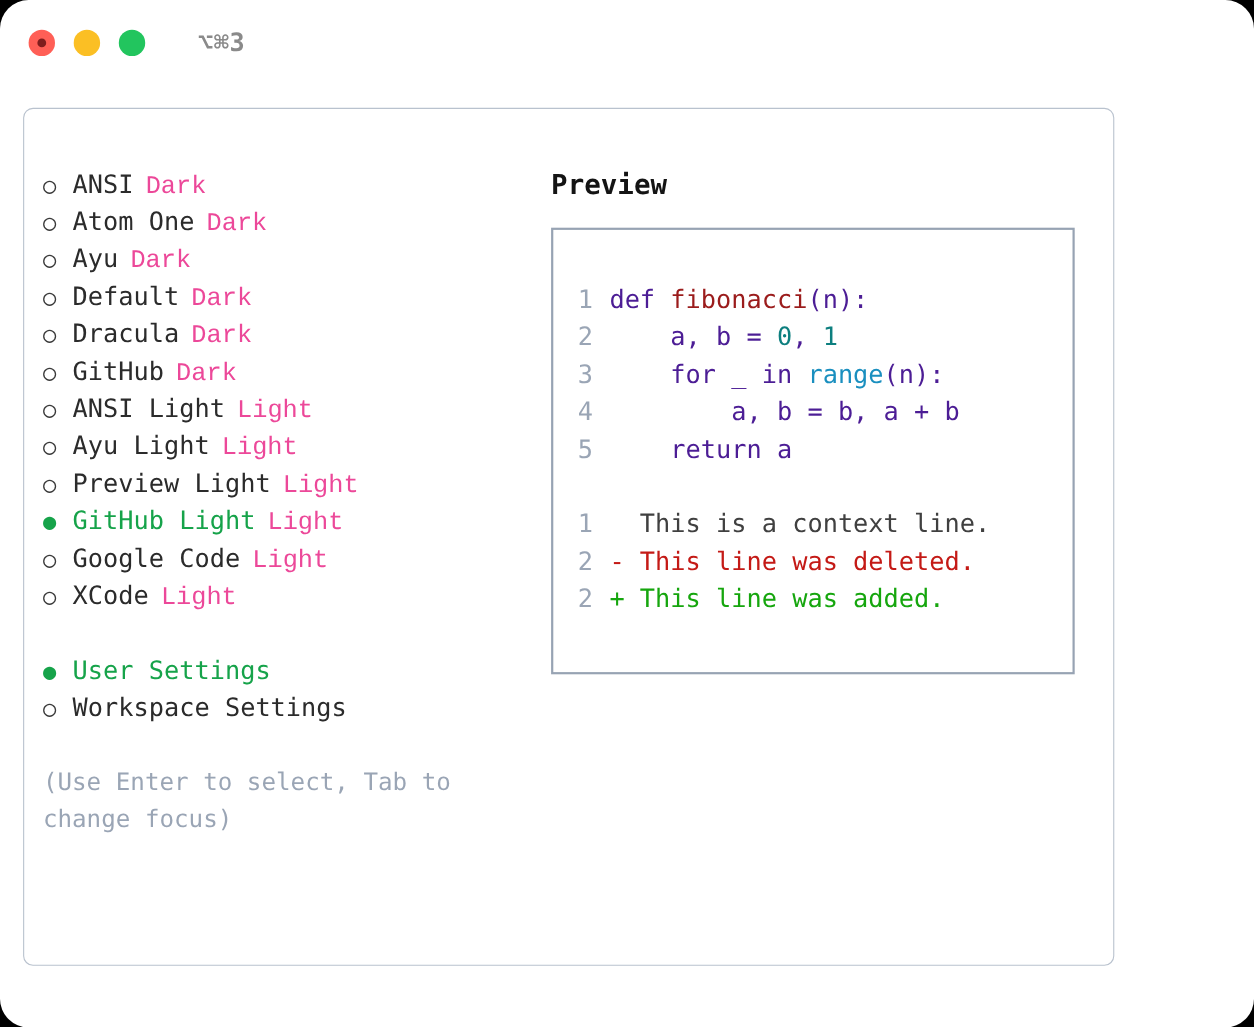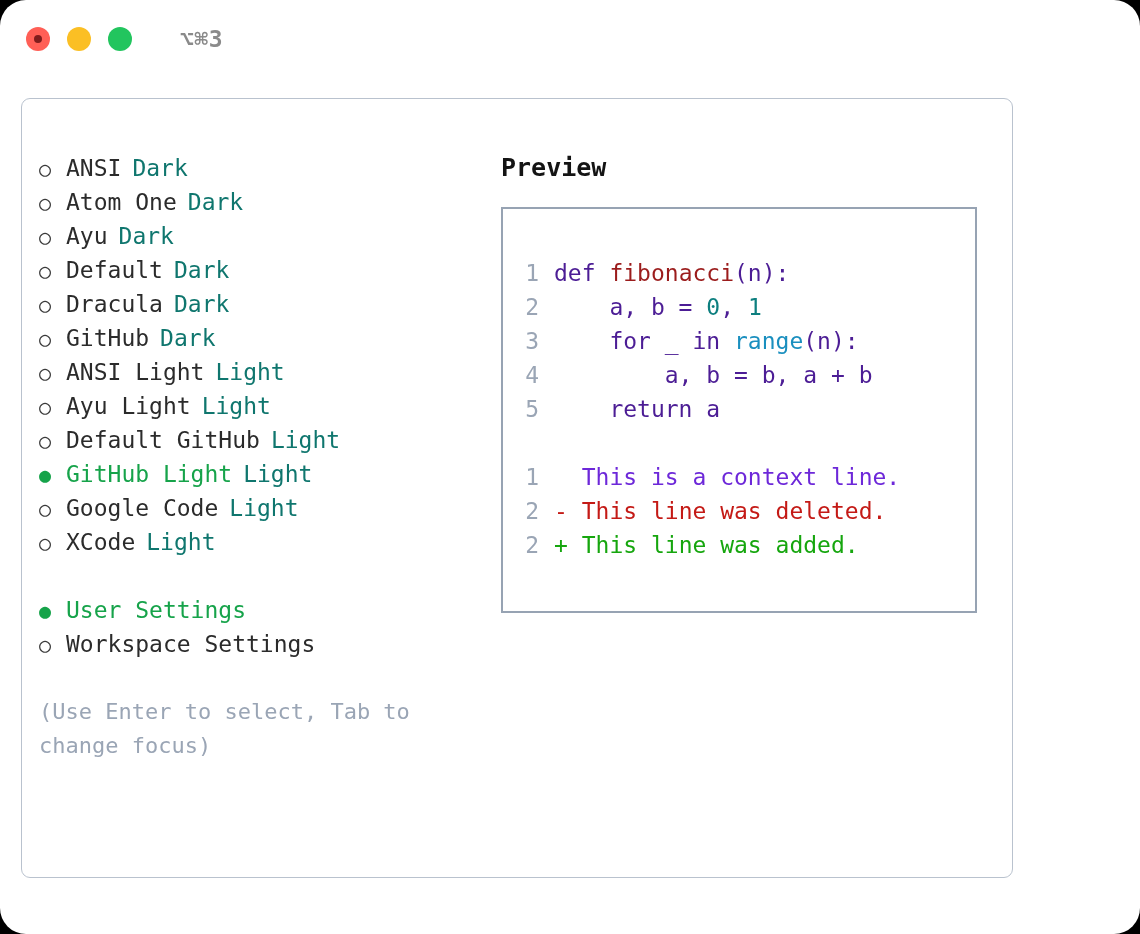--- a/index.html
+++ b/index.html
@@ -114,22 +114,23 @@
     width: 27px;
     flex: 0 0 27px;
     font-size: 20px;
     line-height: 34px;
     color: #3a3a3a;
   }
   .marker.filled { color: #16a34a; }
   .row.selected .label { color: #16a34a; }
   .label { color: #2b2b2b; }
   .suffix {
-    color: #0f766e;
+    color: #ec4899;
     margin-left: 11px;
+    font-family: Liberation Mono, monospace;
   }
 
   .section-gap { height: 34px; }
 
   .apply-title {
     font-size: 23px;
     color: #2b2b2b;
     line-height: 34px;
     padding-left: 27px;
     white-space: pre;
@@ -174,21 +175,21 @@
     display: inline-block;
     width: 14px;
     text-align: right;
     margin-right: 15px;
   }
   .tok-plain  { color: #4c1d95; }
   .tok-fn     { color: #9b1c1c; }
   .tok-num    { color: #0d7f7f; }
   .tok-call   { color: #1a8fbf; }
   .blank-line { height: 34px; }
-  .diff-ctx   { color: #6d28d9; margin-top: 36px; }
+  .diff-ctx   { color: #404040; margin-top: 36px; }
   .diff-del   { color: #c41a16; }
   .diff-add   { color: #16a60e; }
 </style>
 </head>
 <body>
 
 <div class="window">
 
   <div class="titlebar">
     <div class="lights">
@@ -206,21 +207,21 @@
 
         <div class="theme-list" id="theme-list">
             <div class="row"><span class="marker">○</span><span class="label">ANSI</span><span class="suffix">Dark</span></div>
             <div class="row"><span class="marker">○</span><span class="label">Atom One</span><span class="suffix">Dark</span></div>
             <div class="row"><span class="marker">○</span><span class="label">Ayu</span><span class="suffix">Dark</span></div>
             <div class="row"><span class="marker">○</span><span class="label">Default</span><span class="suffix">Dark</span></div>
             <div class="row"><span class="marker">○</span><span class="label">Dracula</span><span class="suffix">Dark</span></div>
             <div class="row"><span class="marker">○</span><span class="label">GitHub</span><span class="suffix">Dark</span></div>
             <div class="row"><span class="marker">○</span><span class="label">ANSI Light</span><span class="suffix">Light</span></div>
             <div class="row"><span class="marker">○</span><span class="label">Ayu Light</span><span class="suffix">Light</span></div>
-            <div class="row"><span class="marker">○</span><span class="label">Default GitHub</span><span class="suffix">Light</span></div>
+            <div class="row"><span class="marker">○</span><span class="label">Preview Light</span><span class="suffix">Light</span></div>
             <div class="row selected"><span class="marker filled">●</span><span class="label">GitHub Light</span><span class="suffix">Light</span></div>
             <div class="row"><span class="marker">○</span><span class="label">Google Code</span><span class="suffix">Light</span></div>
             <div class="row"><span class="marker">○</span><span class="label">XCode</span><span class="suffix">Light</span></div>
           </div>
 
         <div class="section-gap"></div>
 
 
         <div id="apply-list">
             <div class="row selected"><span class="marker filled">●</span><span class="label">User Settings</span></div>

